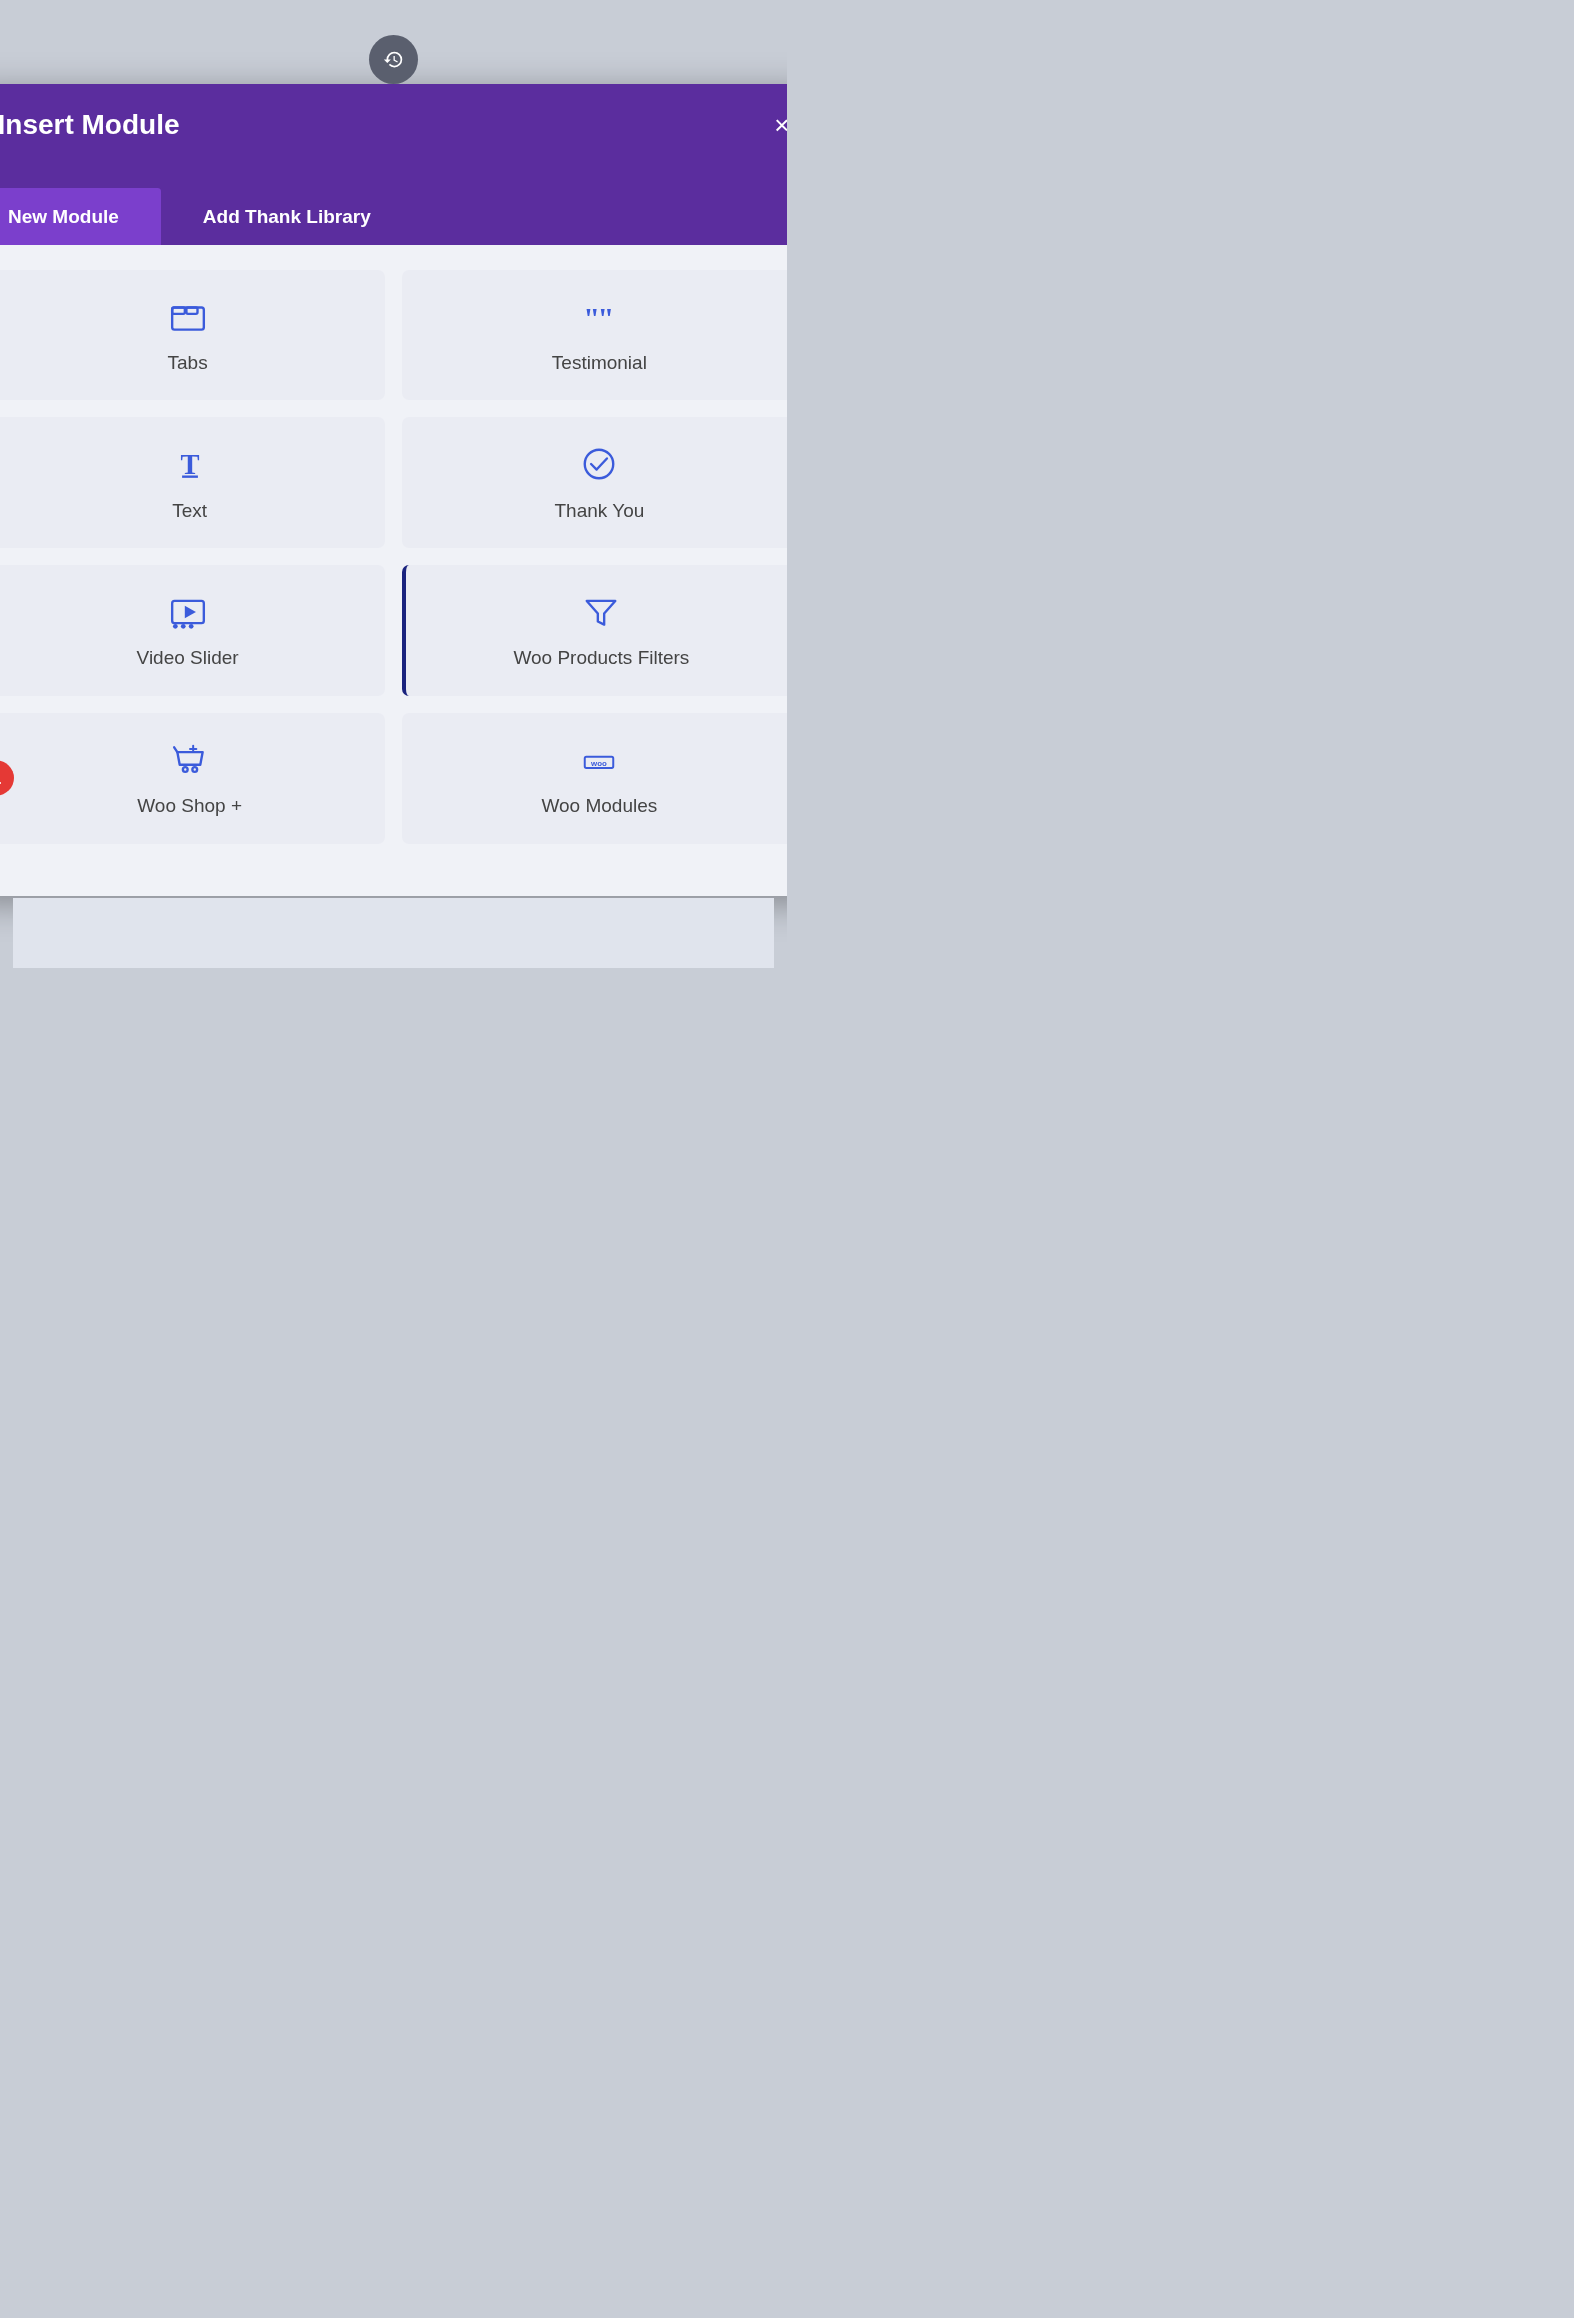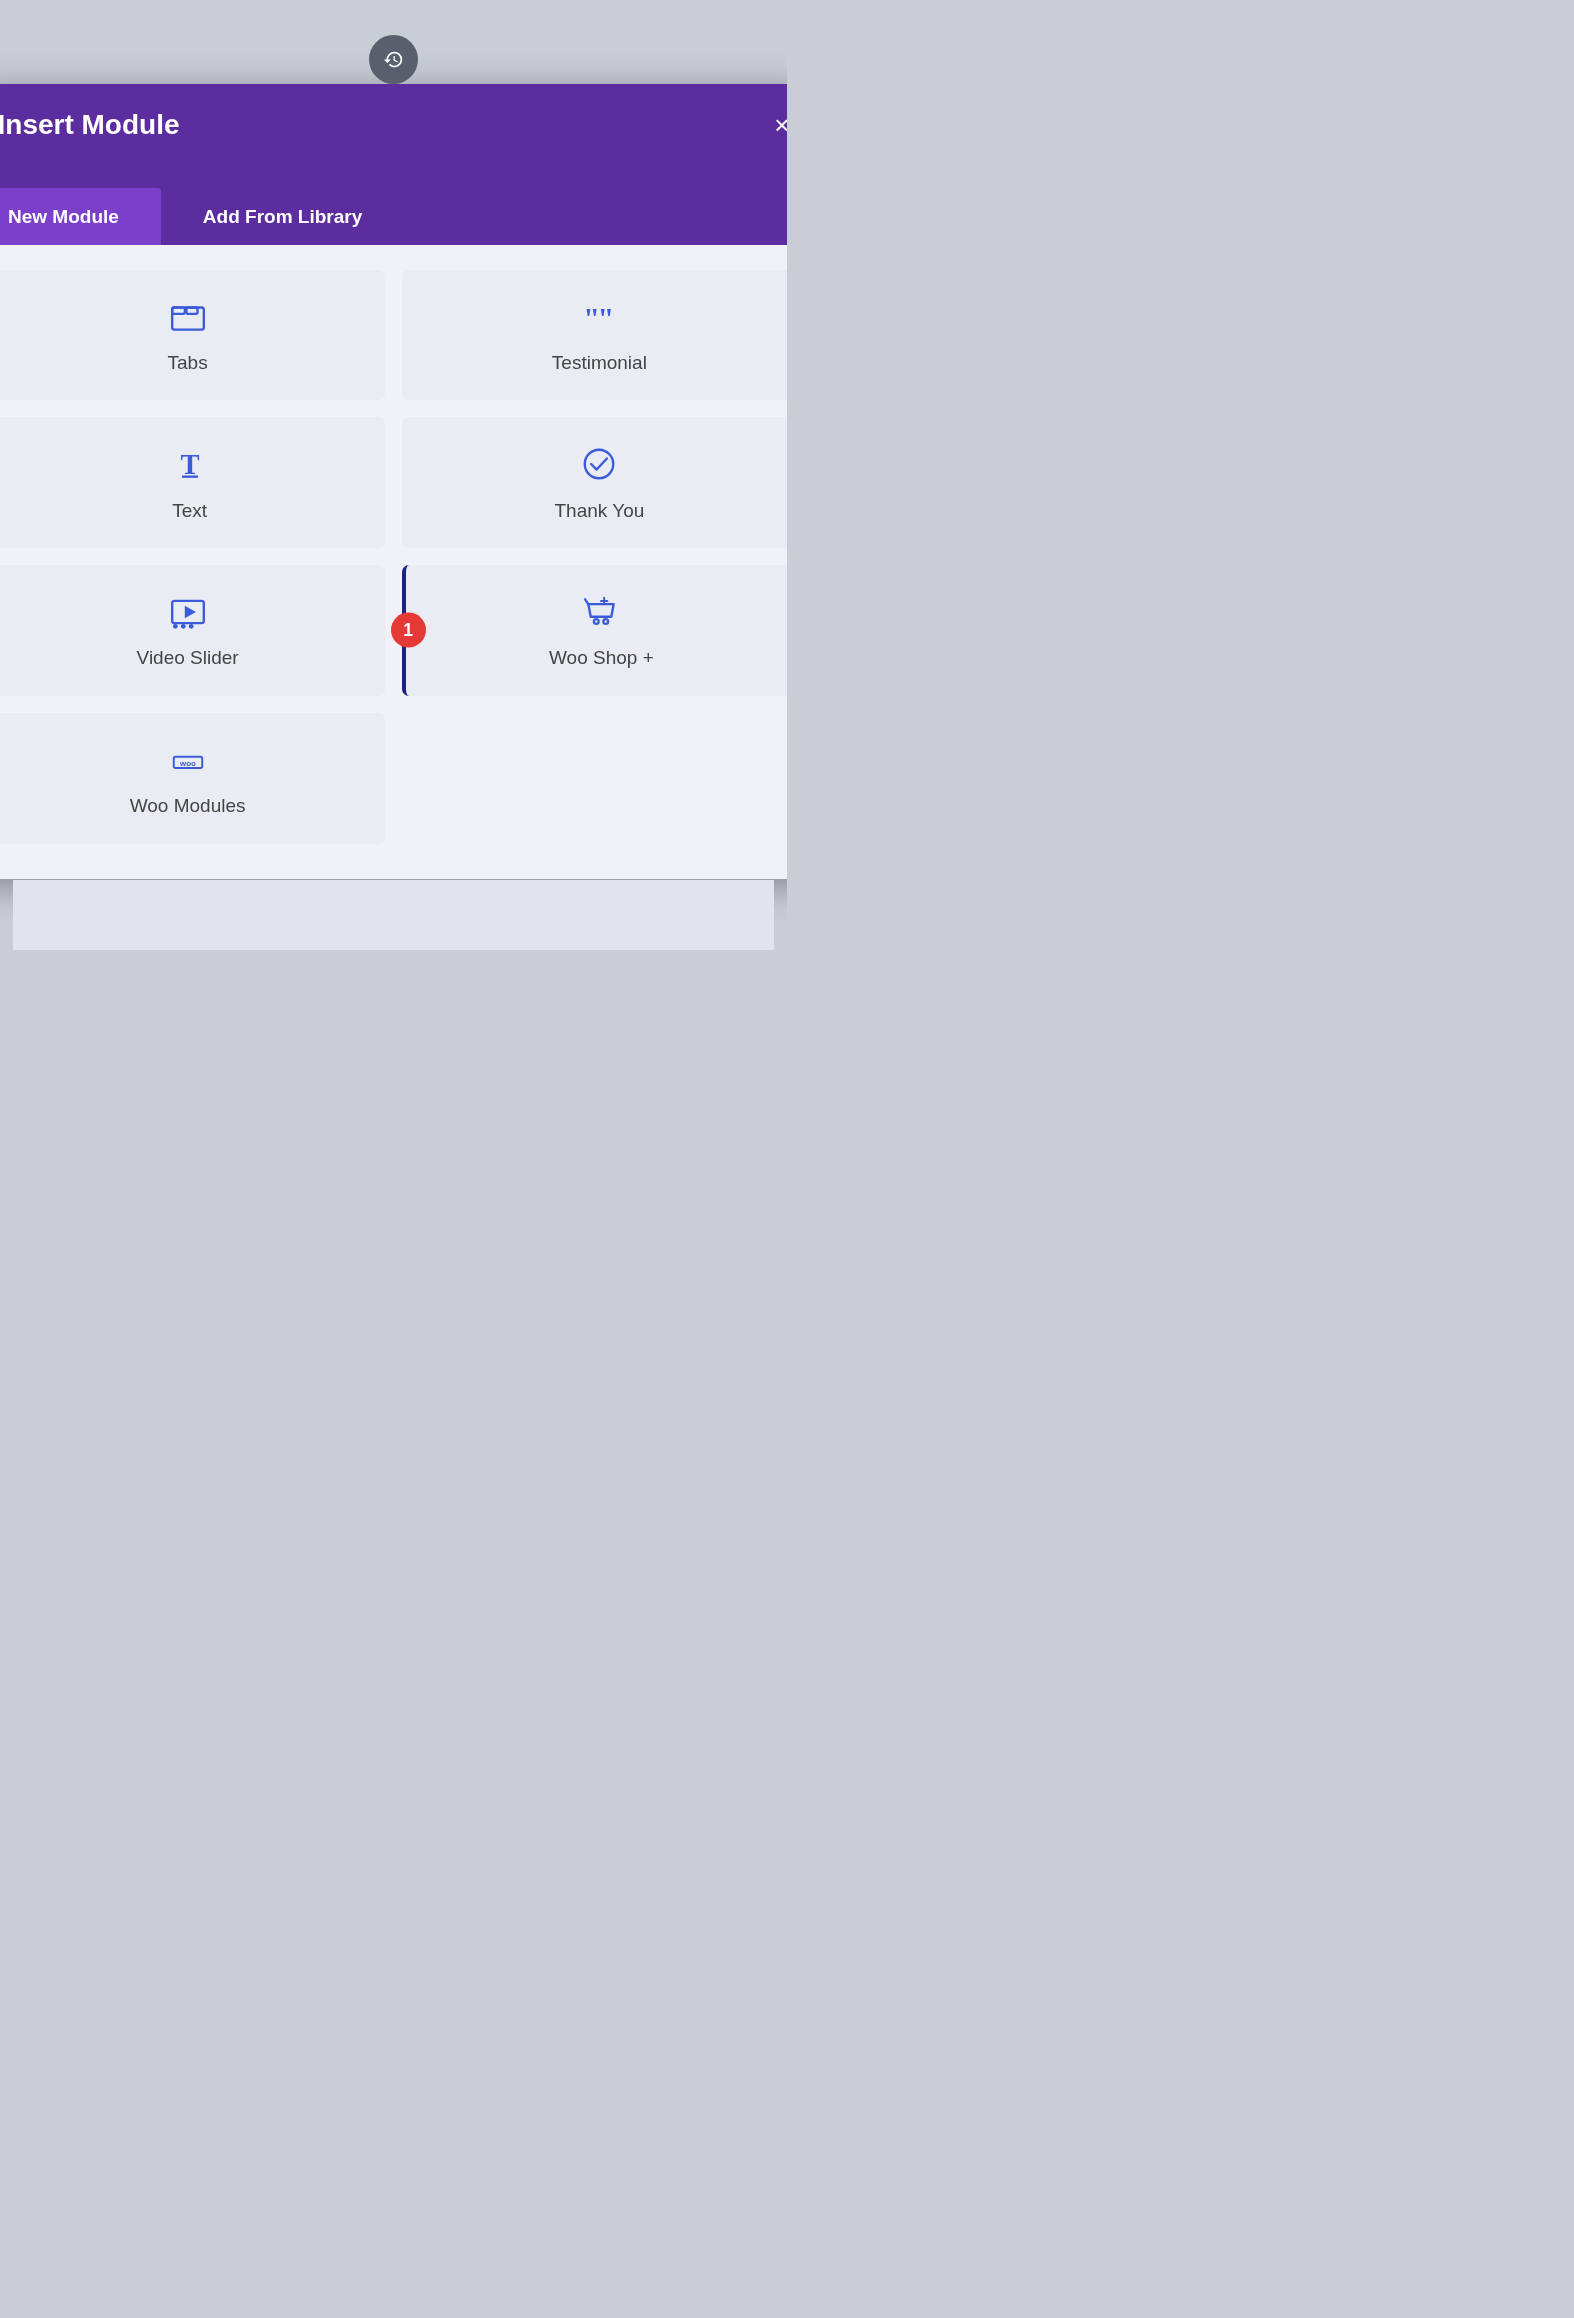--- a/index.html
+++ b/index.html
@@ -172,21 +172,21 @@
 
 <div class="modal">
 
   <div class="modal-header">
     <span class="modal-title">Insert Module</span>
     <span class="close-btn">×</span>
   </div>
 
   <div class="modal-tabs">
     <div class="tab active">New Module</div>
-    <div class="tab">Add From Library</div>
+    <div class="tab">Add Thank Library</div>
   </div>
 
   <div class="module-grid">
 
     <div class="module-card">
       <div class="card-icon">
         <svg class="icon" viewBox="0 0 48 48" fill="none">
           <rect x="4" y="12" width="40" height="28" rx="3" stroke="#3b5bdb" stroke-width="3" fill="none"></rect>
           <rect x="4" y="12" width="16" height="8" rx="2" stroke="#3b5bdb" stroke-width="3" fill="none"></rect>
           <rect x="22" y="12" width="14" height="8" rx="2" stroke="#3b5bdb" stroke-width="3" fill="none"></rect>
@@ -233,20 +233,28 @@
           <rect x="4" y="10" width="40" height="28" rx="3" stroke="#3b5bdb" stroke-width="3" fill="none"></rect>
           <polygon points="20,16 20,32 34,24" fill="#3b5bdb"></polygon>
           <circle cx="8" cy="42" r="3" fill="#3b5bdb"></circle>
           <circle cx="18" cy="42" r="3" fill="#3b5bdb"></circle>
           <circle cx="28" cy="42" r="3" fill="#3b5bdb"></circle>
         </svg>
       </div>
       <span class="card-label">Video Slider</span>
     </div>
 
+    <div class="module-card highlighted">
+      <div class="card-icon">
+        <svg class="icon" viewBox="0 0 48 48" fill="none">
+          <path d="M6 10h36l-14 16v14l-8-4V26Z" stroke="#3b5bdb" stroke-width="3" stroke-linejoin="round" fill="none"></path>
+        </svg>
+      </div>
+      <span class="card-label">Woo Products Filters</span>
+    </div>
 
     <div class="module-card highlighted" style="position:relative;">
       <div class="badge">1</div>
       <div class="card-icon">
         <svg class="icon" viewBox="0 0 48 48" fill="none">
           <path d="M8 14h32l-3 16H11Z" stroke="#3b5bdb" stroke-width="3" stroke-linejoin="round" fill="none"></path>
           <circle cx="18" cy="36" r="3" stroke="#3b5bdb" stroke-width="3" fill="none"></circle>
           <circle cx="30" cy="36" r="3" stroke="#3b5bdb" stroke-width="3" fill="none"></circle>
           <line x1="8" y1="14" x2="4" y2="8" stroke="#3b5bdb" stroke-width="3" stroke-linecap="round"></line>
           <line x1="28" y1="6" x2="28" y2="14" stroke="#3b5bdb" stroke-width="2.5" stroke-linecap="round"></line>

